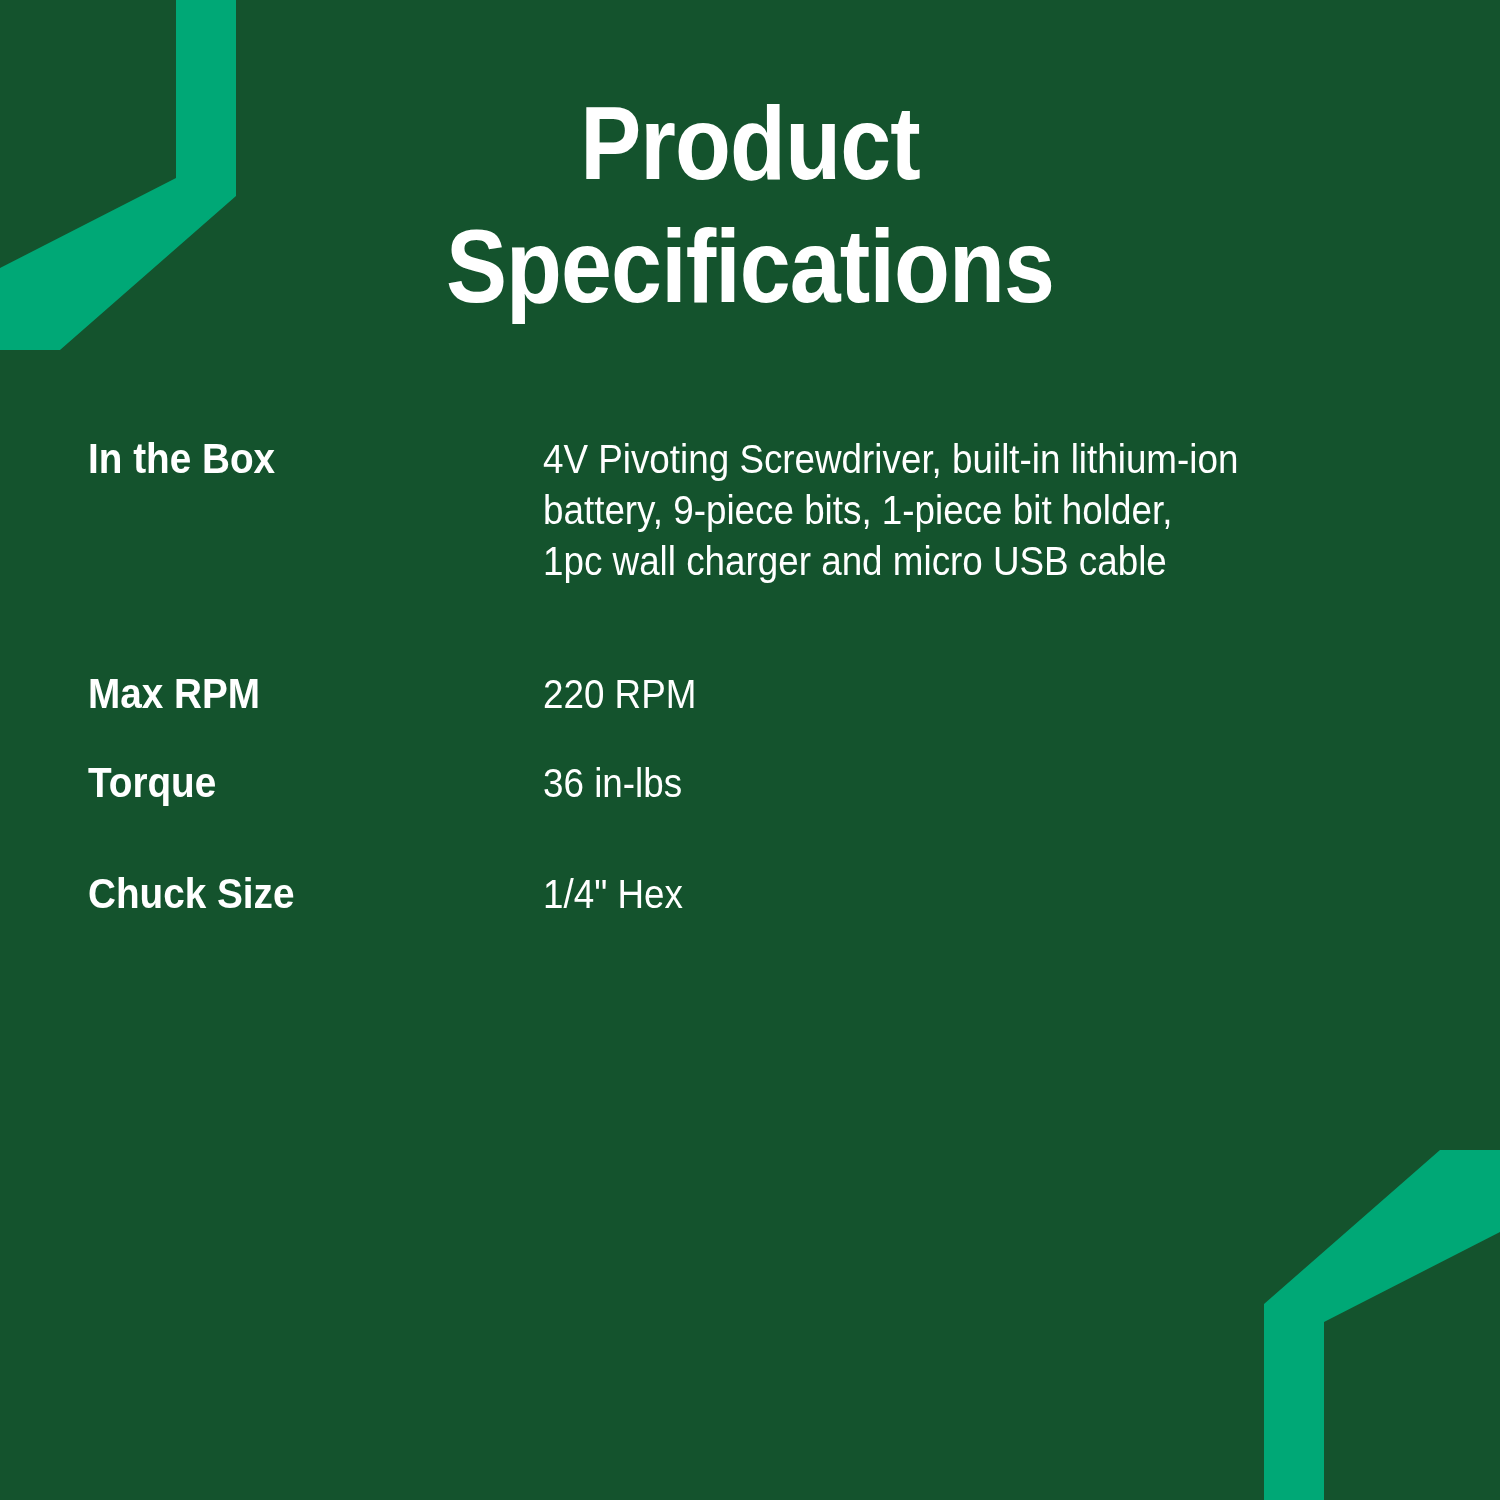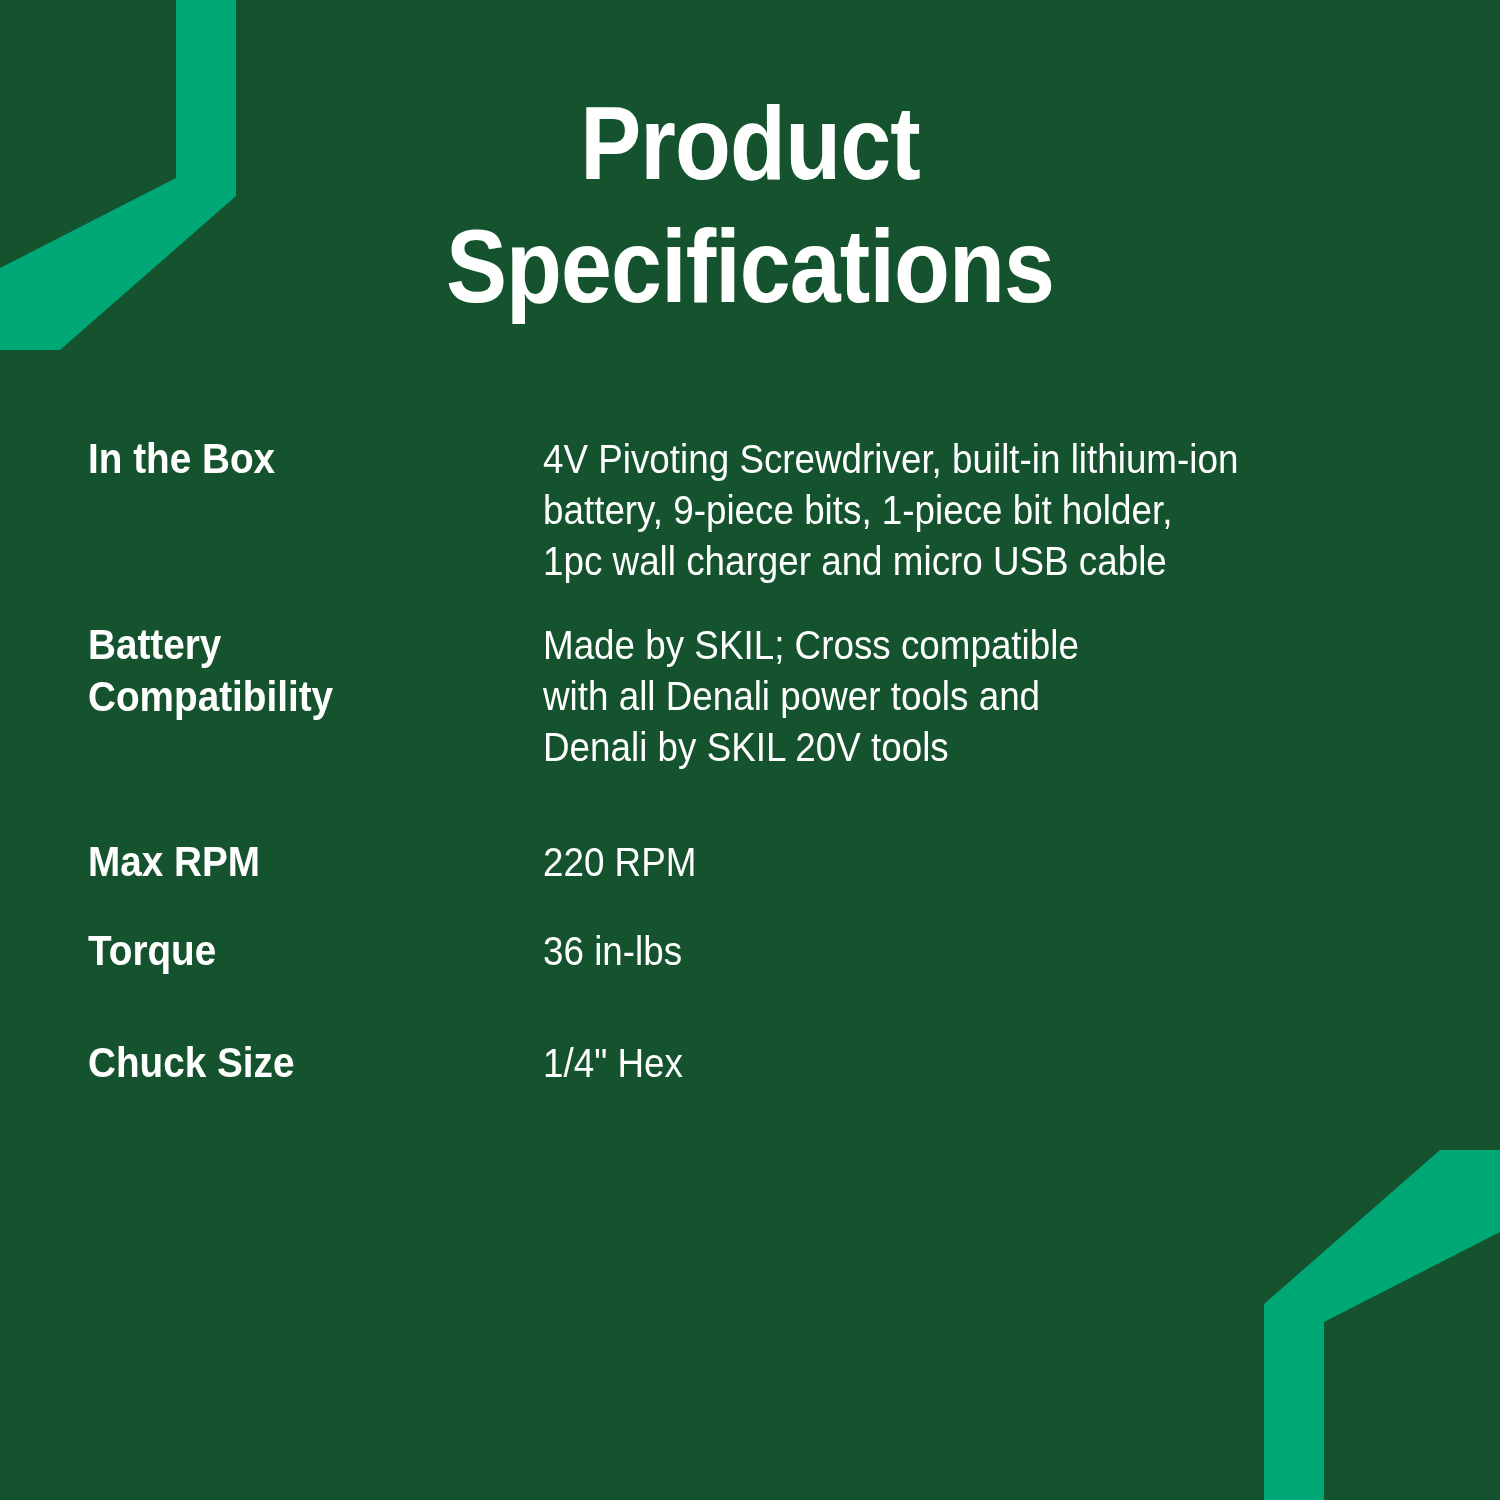--- a/index.html
+++ b/index.html
@@ -85,21 +85,21 @@
     font-weight: normal;
     font-size: 40px;
     line-height: 1.28;
     transform: scaleX(0.92);
     transform-origin: 0 0;
     white-space: pre-line;
     padding-top: 2px;
   }
 
   
-  .row-0 { margin-bottom: 30px; }
+  .row-0 { margin-bottom: 79px; }
   .row-1 { margin-bottom: 62px; }
   .row-2 { margin-bottom: 58px; }
   .row-3 { margin-bottom: 36px; align-items: center; }
   .row-4 { margin-bottom: 58px; }
   .row-5 { margin-bottom: 16px; }
 </style>
 </head>
 <body style="background: rgb(47, 62, 77);">
 
 <div id="page" style="background: #14532d;">
@@ -116,27 +116,20 @@
 
   <div class="spec-table">
 
     <div class="spec-row row-0">
       <div class="spec-label" style="color: rgb(255, 255, 255);">In the Box</div>
       <div class="spec-value" style="color: rgb(255, 255, 255);">4V Pivoting Screwdriver, built-in lithium-ion
 battery, 9-piece bits, 1-piece bit holder,
 1pc wall charger and micro USB cable</div>
     </div>
 
-    <div class="spec-row row-1">
-      <div class="spec-label" style="color: rgb(255, 255, 255);">Battery
-Compatibility</div>
-      <div class="spec-value" style="color: rgb(255, 255, 255);">Made by SKIL; Cross compatible
-with all Denali power tools and
-Denali by SKIL 20V tools</div>
-    </div>
 
 
     <div class="spec-row row-3">
       <div class="spec-label" style="color: rgb(255, 255, 255);">Max RPM</div>
       <div class="spec-value" style="color: rgb(255, 255, 255);">220 RPM</div>
     </div>
 
     <div class="spec-row row-4">
       <div class="spec-label" style="color: rgb(255, 255, 255);">Torque</div>
       <div class="spec-value" style="color: rgb(255, 255, 255);">36 in-lbs</div>

